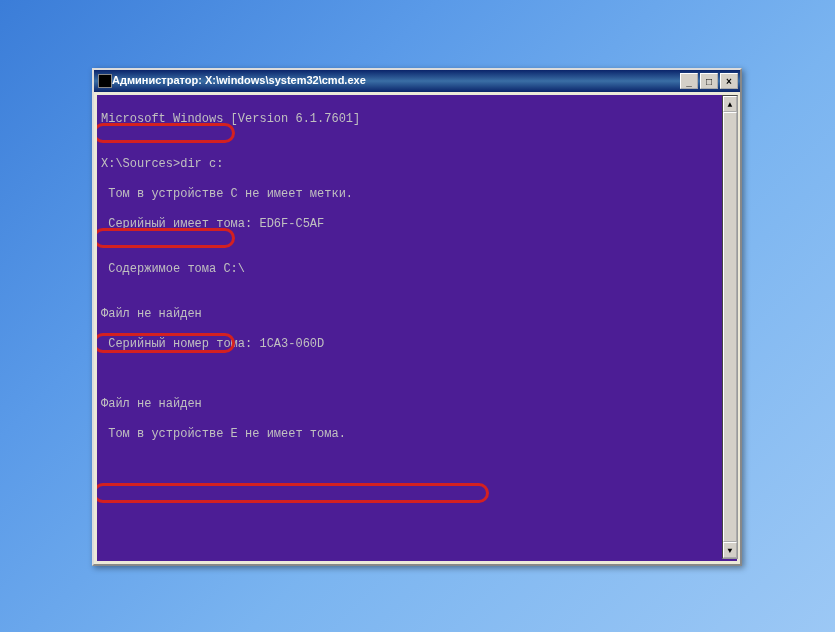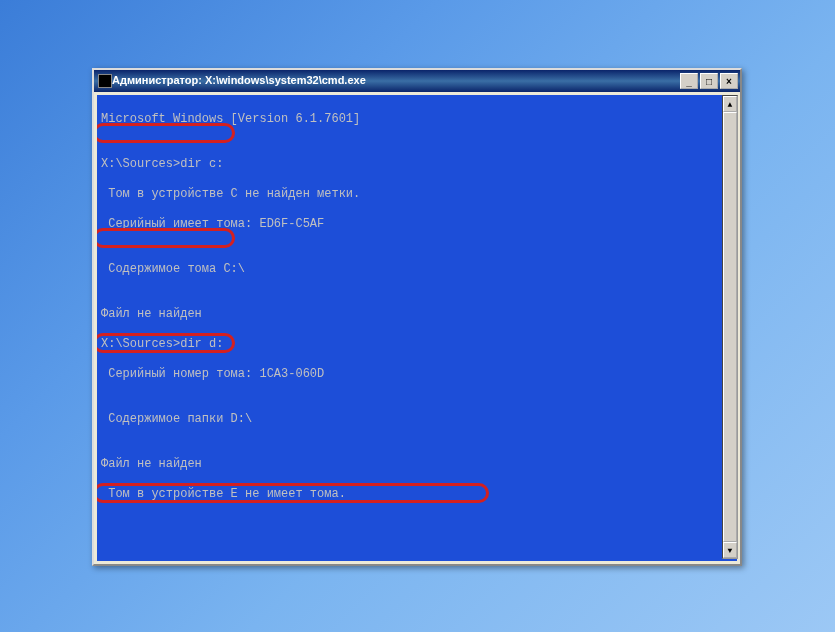--- a/index.html
+++ b/index.html
@@ -52,21 +52,21 @@
       display: flex;
       align-items: center;
       justify-content: center;
       font-family: Arial;
       font-size: 10px;
       font-weight: bold;
       color: #000;
       cursor: pointer;
     }
     .terminal {
-      background: #1d4ed8;
+      background: #4c1d95;
       color: #c0c0c0;
       width: calc(100% - 6px);
       height: calc(100% - 28px);
       margin: 3px;
       padding: 2px 4px;
       font-family: 'Courier New', 'Lucida Console', monospace;
       font-size: 12px;
       line-height: 15px;
       overflow: hidden;
       white-space: pre;
@@ -123,30 +123,28 @@
       <div class="win-btn">_</div>
       <div class="win-btn">□</div>
       <div class="win-btn">×</div>
     </div>
   </div>
 
   <div class="terminal">
 <div class="line">Microsoft Windows [Version 6.1.7601]</div>
 <div class="line"></div>
 <div class="line">X:\Sources&gt;dir c:</div>
-<div class="line"> Том в устройстве C не найден метки.</div>
+<div class="line"> Том в устройстве C не имеет метки.</div>
 <div class="line"> Серийный имеет тома: ED6F-C5AF</div>
 <div class="line"></div>
 <div class="line"> Содержимое тома C:\</div>
 <div class="line"></div>
 <div class="line">Файл не найден</div>
-<div class="line">X:\Sources&gt;dir d:</div>
 <div class="line"> Серийный номер тома: 1CA3-060D</div>
 <div class="line"></div>
-<div class="line"> Содержимое папки D:\</div>
 <div class="line"></div>
 <div class="line">Файл не найден</div>
 <div class="line"> Том в устройстве E не имеет тома.</div>
 
 <div class="line"></div>
 
 <div class="line"></div>
 
 
 

